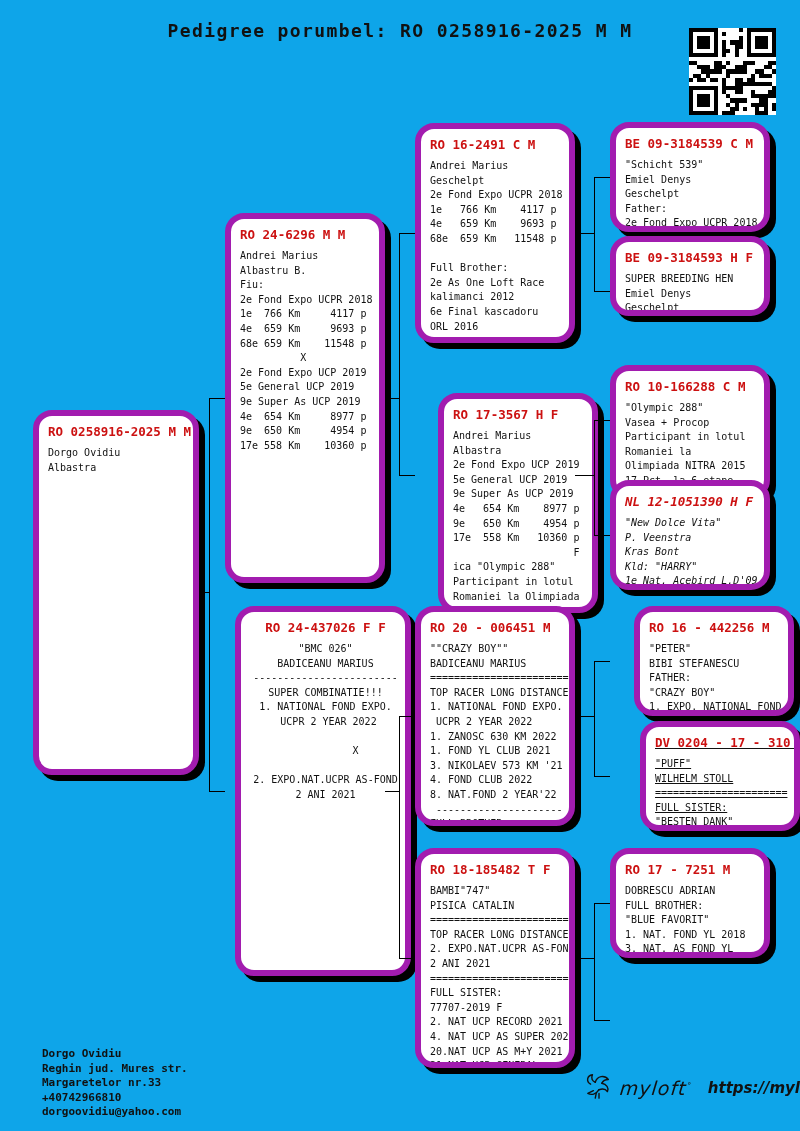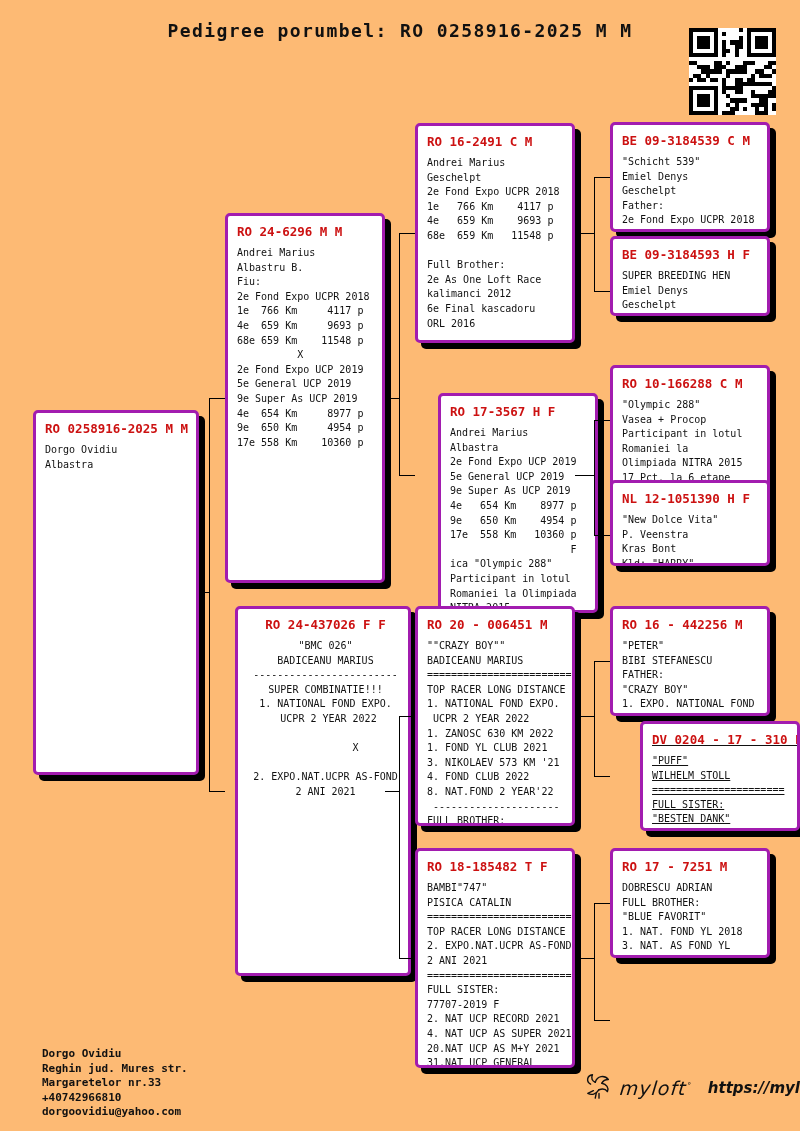--- a/index.html
+++ b/index.html
@@ -1,21 +1,21 @@
 <!DOCTYPE html>
 <html><head>
 <meta charset="utf-8">
 <style>
   html,body{margin:0;padding:0;background:#fff;}
-  #page{position:relative;width:800px;height:1131px;background:#fdba74;overflow:hidden;
+  #page{position:relative;width:800px;height:1131px;background:#0ea5e9;overflow:hidden;
         font-family:"DejaVu Sans Mono",monospace;color:#111;}
   #title{position:absolute;top:20px;left:0;width:800px;text-align:center;
          font-size:18px;font-weight:bold;letter-spacing:1.4px;white-space:pre;}
   
-  .pbox{position:absolute;background:#fff;border:3px solid #a21caf;border-radius:5px;
+  .pbox{position:absolute;background:#fff;border:6px solid #a21caf;border-radius:19px;
         box-shadow:6px 6px 0 #000;box-sizing:border-box;overflow:hidden;
         padding:8px 4px 6px 9px;}
   .ring{color:#cc1111;font-weight:bold;font-size:12.5px;margin-bottom:7px;white-space:pre;}
   .bodytext{margin:0;font-family:"DejaVu Sans Mono",monospace;font-size:10px;
             line-height:14.6px;white-space:pre;color:#111;}
   
   .hline{position:absolute;height:1px;background:#000;}
   .vline{position:absolute;width:1px;background:#000;}
   
   #qr{position:absolute;left:689px;top:28px;width:87px;height:87px;}
@@ -307,30 +307,30 @@
   </div>
   <div class="pbox" style="left:610px;top:365px;width:160px;height:134px;">
     <div class="ring">RO 10-166288 C M</div>
     <pre class="bodytext">"Olympic 288"
 Vasea + Procop
 Participant in lotul
 Romaniei la
 Olimpiada NITRA 2015
 17 Pct. la 6 etape</pre>
   </div>
-  <div class="pbox" style="left:610px;top:480px;width:160px;height:86px;">
+  <div class="pbox" style="left:610px;top:480px;width:160px;height:110px;font-style:italic;">
     <div class="ring">NL 12-1051390 H F</div>
     <pre class="bodytext">"New Dolce Vita"
 P. Veenstra
 Kras Bont
 Kld: "HARRY"
 1e Nat. Acebird L.D'09
 W.H.Z.B. Competition</pre>
   </div>
-  <div class="pbox" style="left:610px;top:606px;width:160px;height:110px;">
+  <div class="pbox" style="left:634px;top:606px;width:160px;height:110px;">
     <div class="ring">RO 16 - 442256 M</div>
     <pre class="bodytext">"PETER"
 BIBI STEFANESCU
 FATHER:
 "CRAZY BOY"
 1. EXPO. NATIONAL FOND
 2 YEAR 2022</pre>
   </div>
   <div class="pbox" style="left:640px;top:721px;width:160px;height:110px;text-decoration:underline;">
     <div class="ring">DV 0204 - 17 - 310 F</div>

